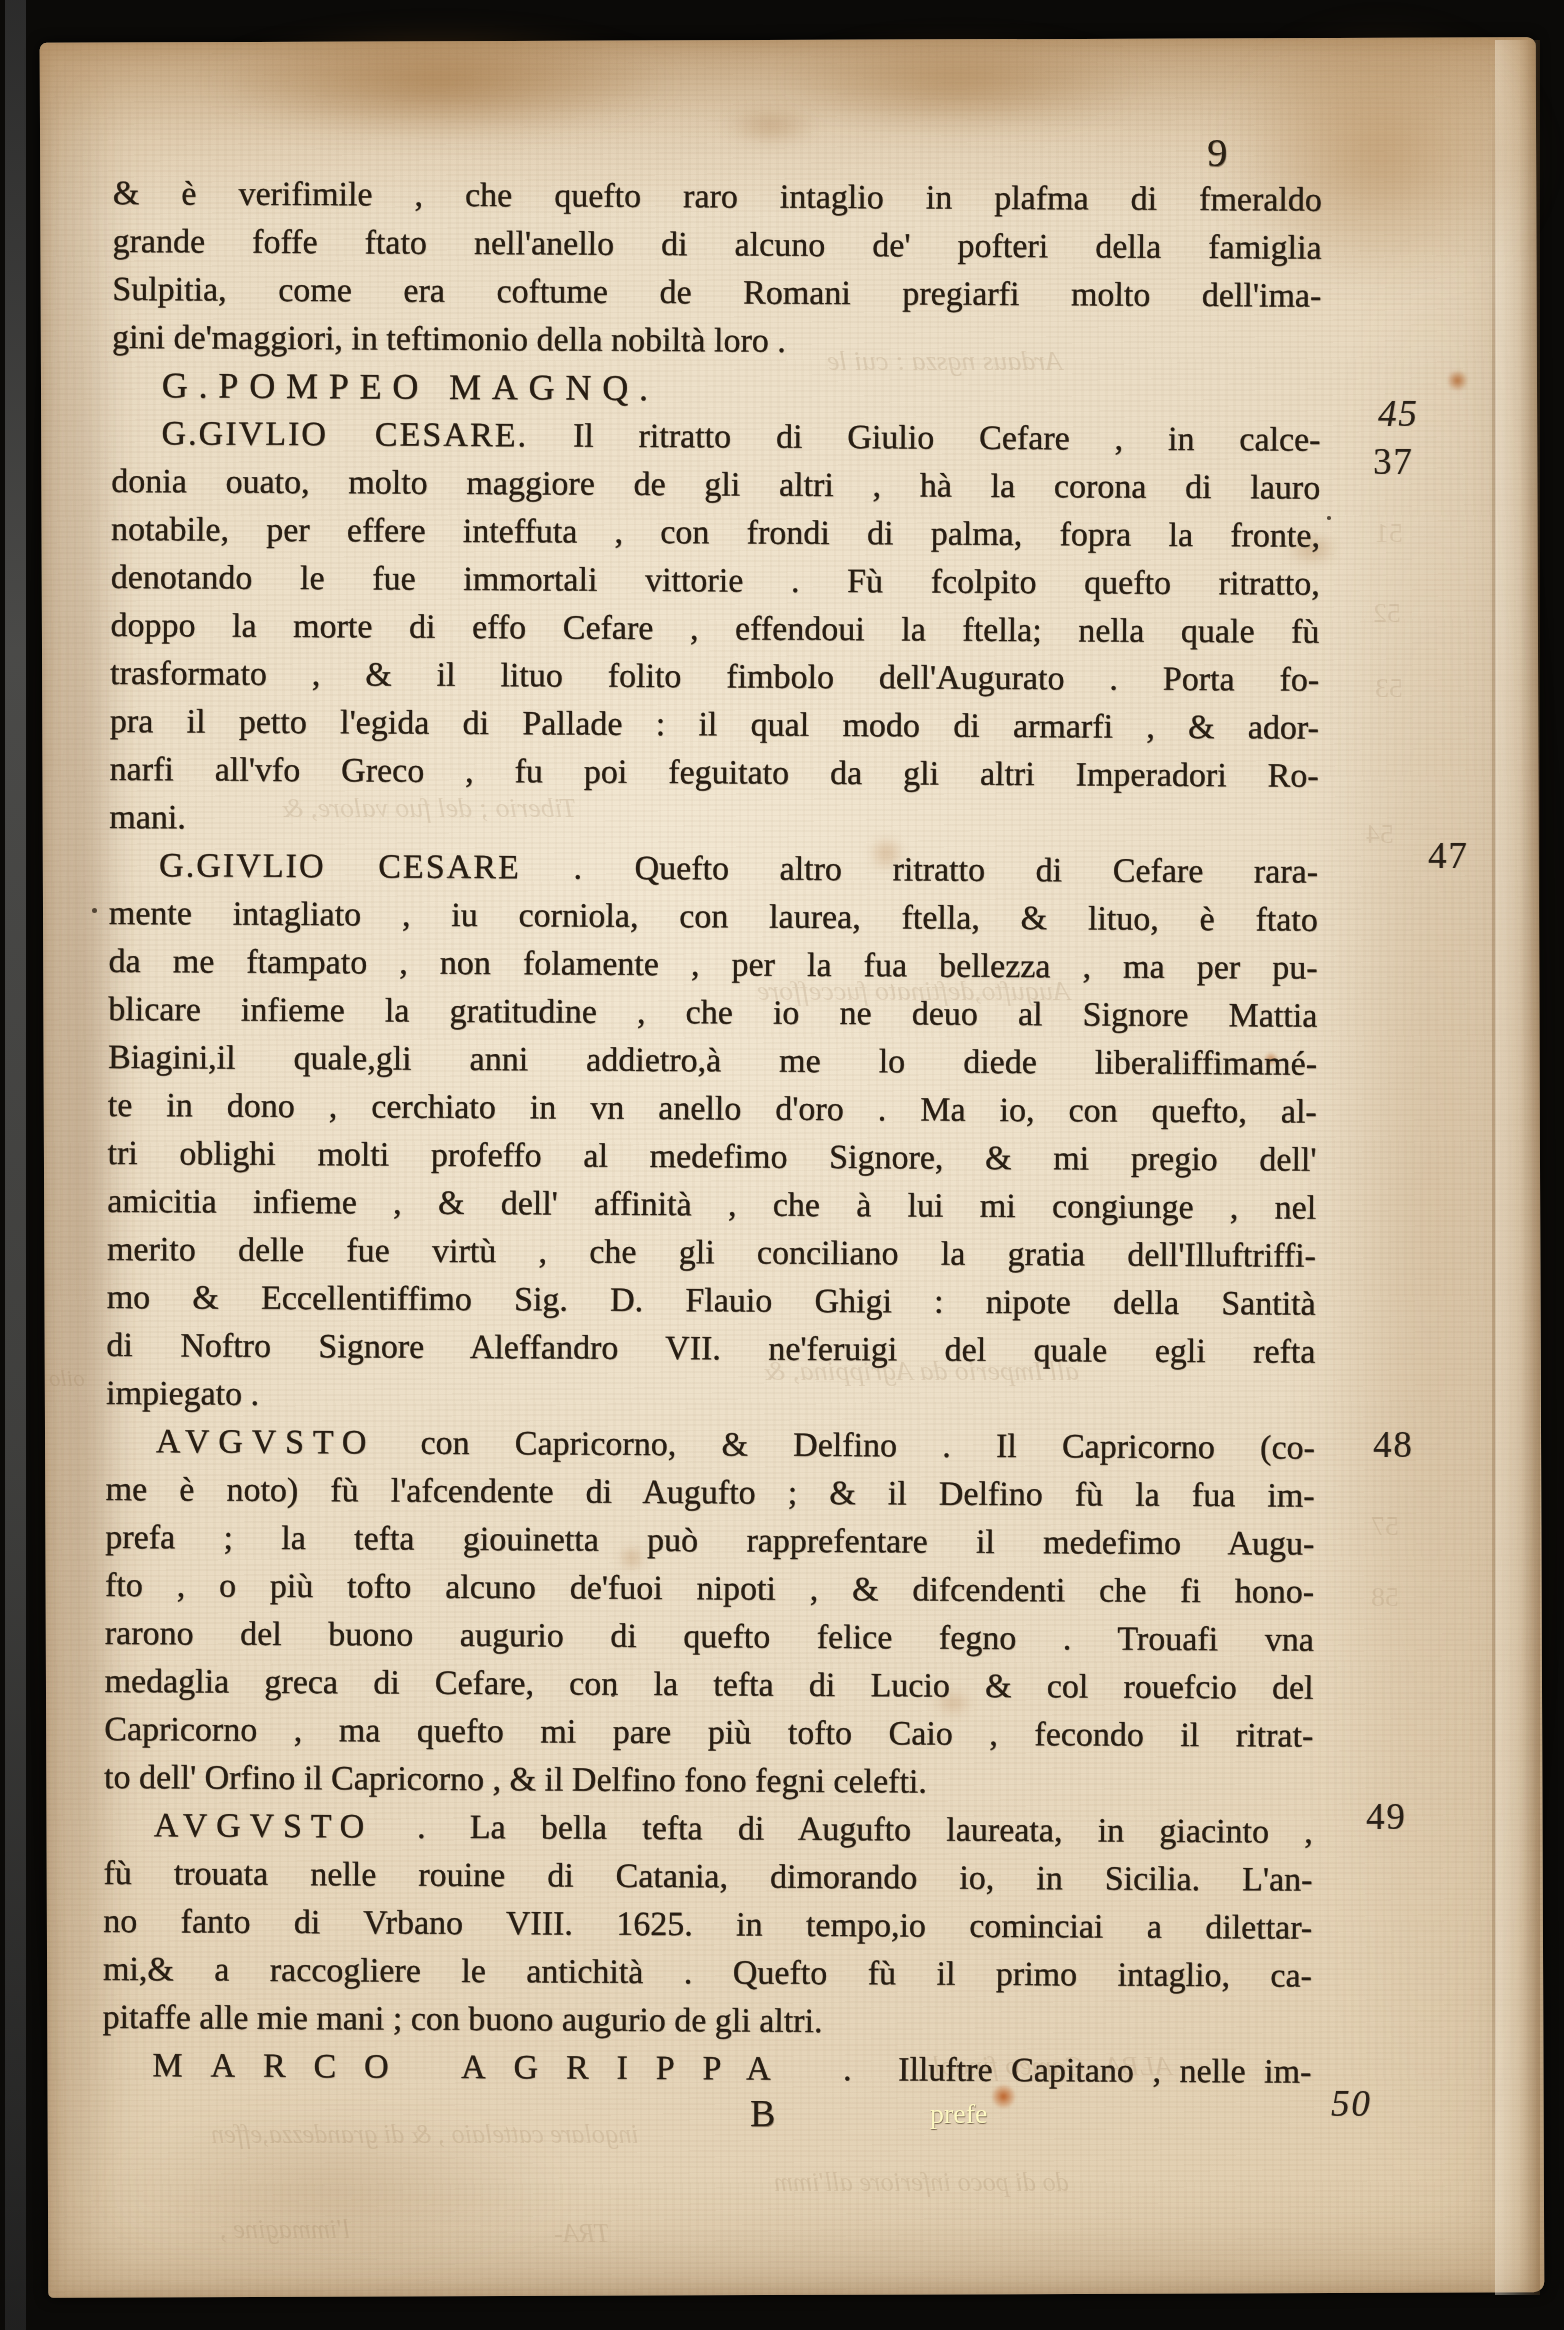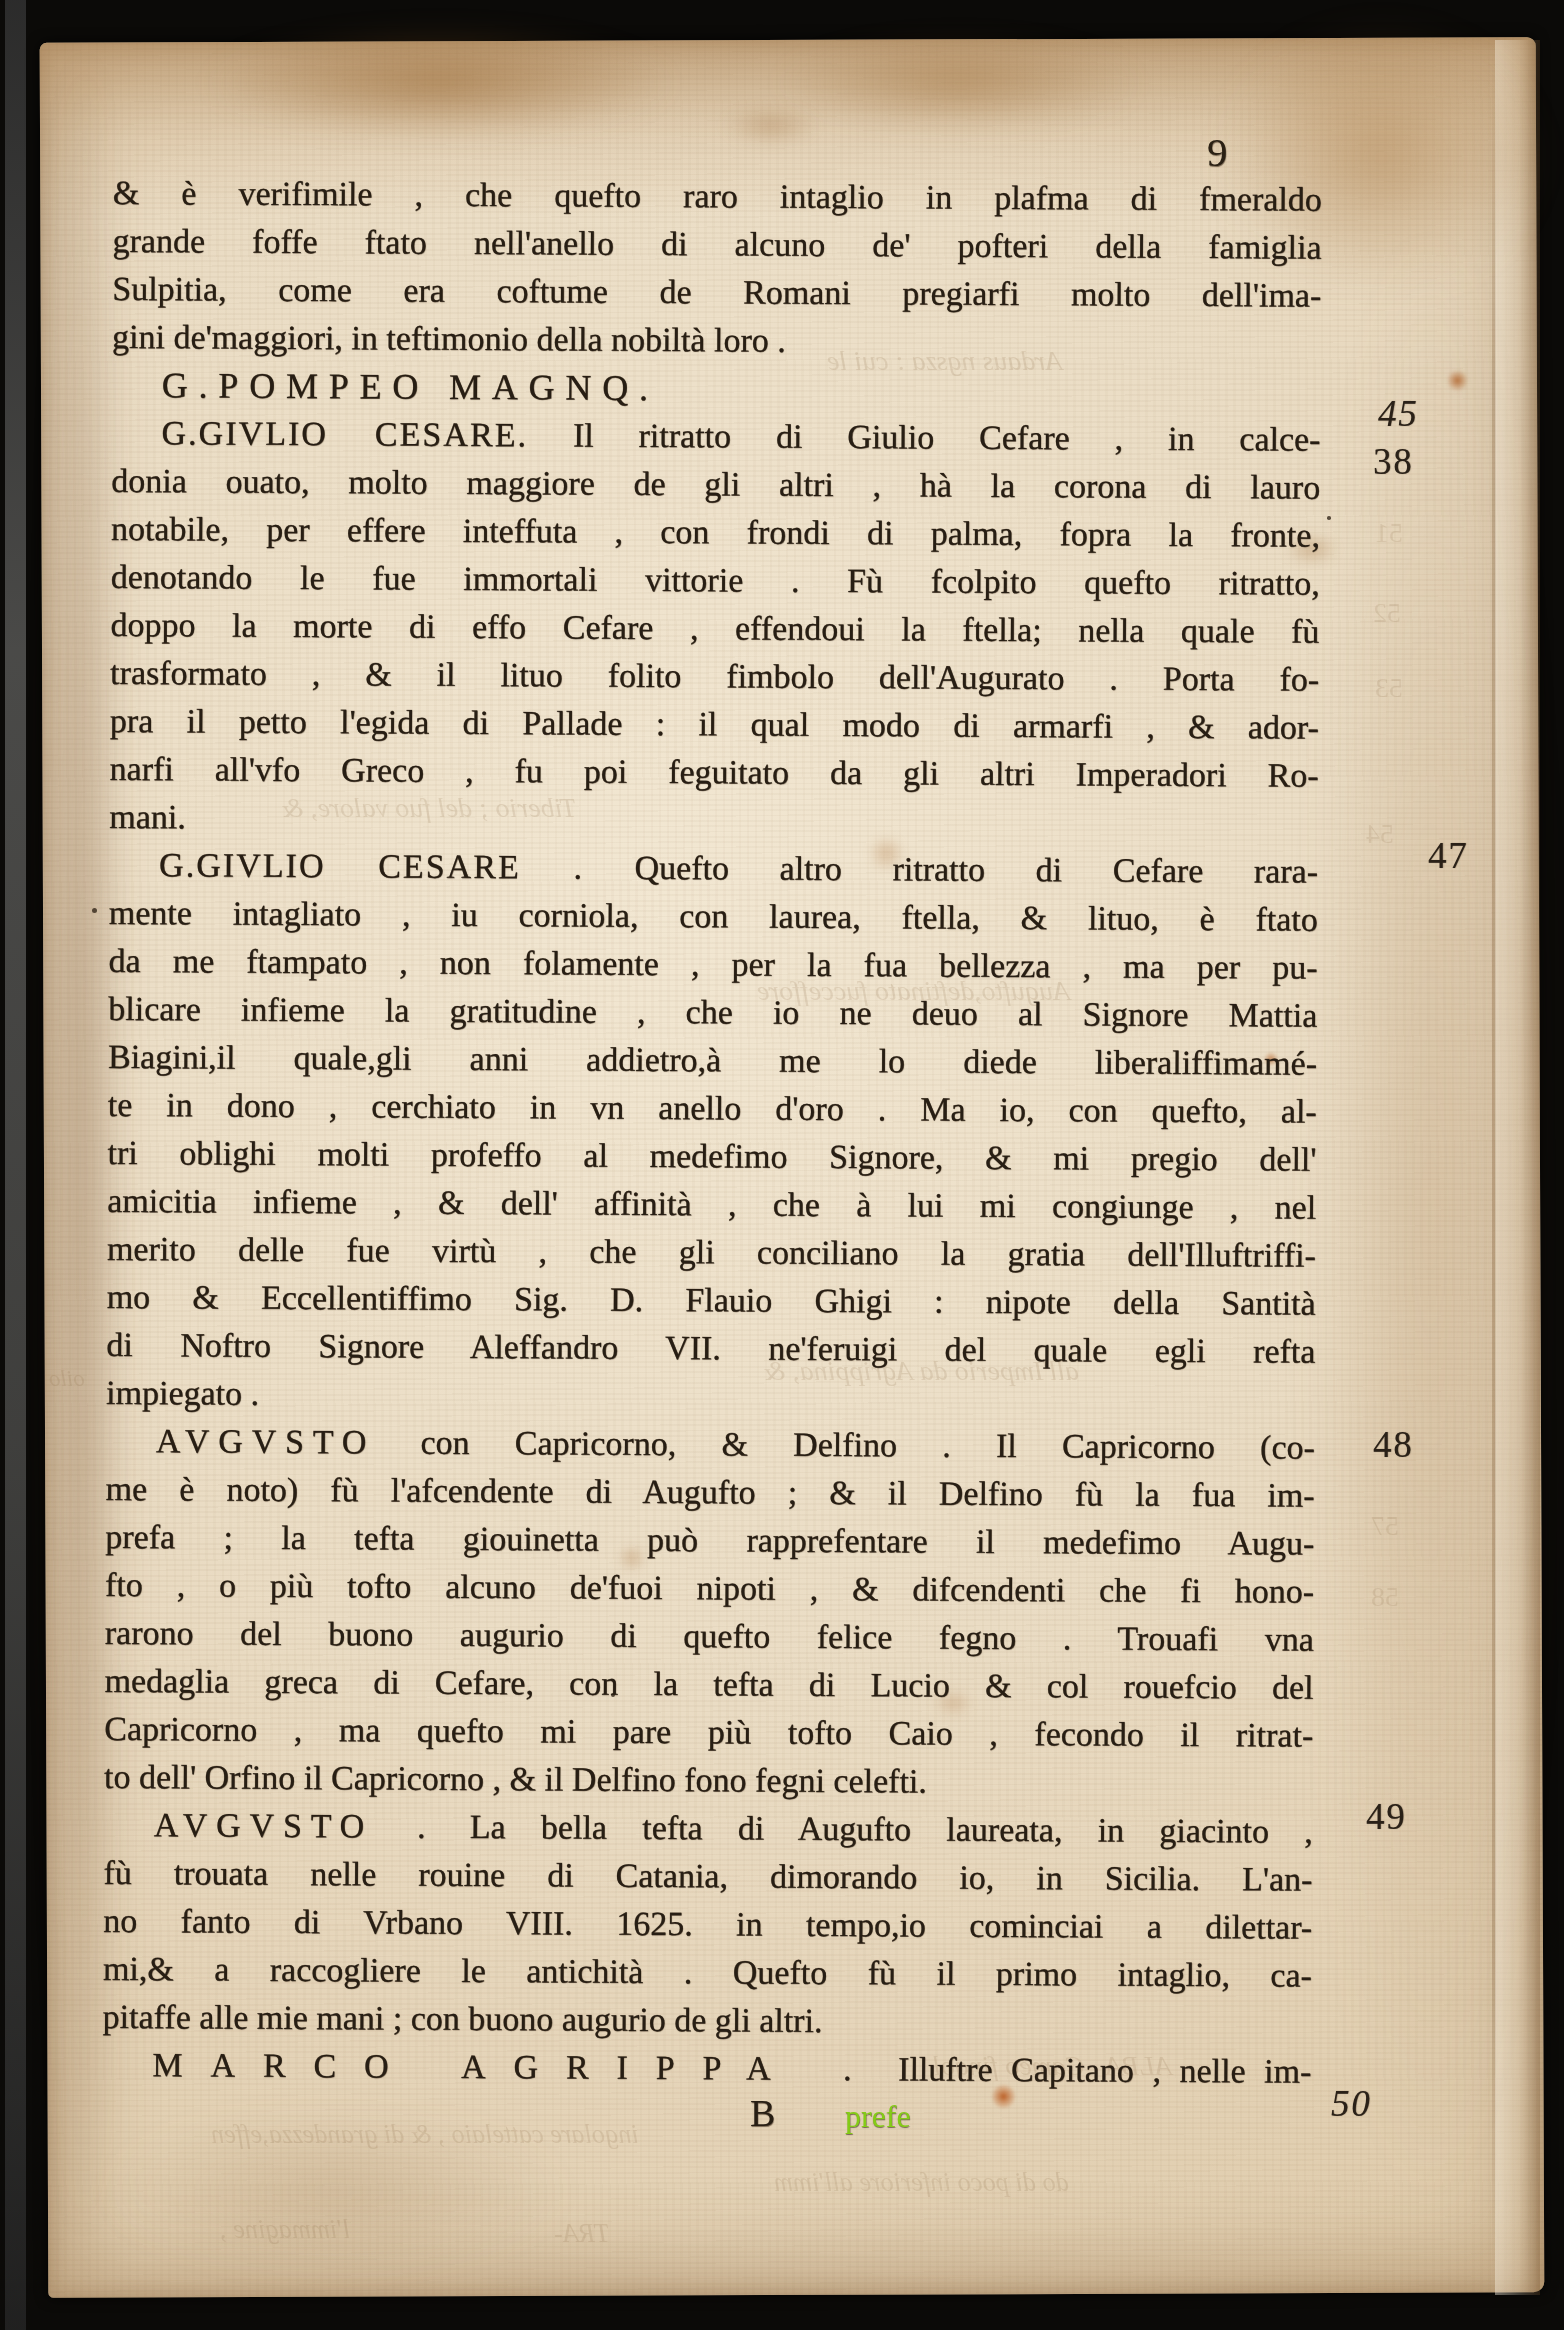--- a/index.html
+++ b/index.html
@@ -35,21 +35,21 @@
   .line .lead.caps-sp{letter-spacing:.26em;}
   .line .lead.caps-wide{letter-spacing:.82em;}
   .line.heading-line{text-align-last:left;}
   .line.heading-line .lead{letter-spacing:.30em;font-size:36px;}
   .pagenum{position:absolute;left:1207px;top:128px;font-size:41px;color:#2a2014;
          text-shadow:0.4px 0.5px 0.9px rgba(48,32,16,.6);}
   .margin-num{position:absolute;font-size:37px;color:#2a2118;letter-spacing:1.8px;
          text-shadow:0.4px 0.4px 0.9px rgba(48,32,16,.55);}
   .sig{position:absolute;left:750px;top:2091px;font-size:38px;color:#271e14;
          text-shadow:0.4px 0.5px 0.9px rgba(48,32,16,.6);}
-  .catchword{position:absolute;left:845px;top:2098px;font-size:32px;color:#84cc16;
+  .catchword{position:absolute;left:930px;top:2098px;font-size:28px;color:#fef9c3;
          text-shadow:0.4px 0.5px 0.9px rgba(48,32,16,.6);}
   .ghost{position:absolute;color:#8a6a45;opacity:.16;font-style:italic;transform:scaleX(-1);
          white-space:nowrap;}
   .ghost.num{opacity:.15;font-style:normal;}
 </style>
 </head>
 <body>
 
 <div class="photo">
 
@@ -136,21 +136,21 @@
       <div class="line indent"><span class="lead caps-sp">AVGVSTO .</span> La bella tefta di Augufto laureata, in giacinto ,</div>
       <div class="line">fù trouata nelle rouine di Catania, dimorando io, in Sicilia. L'an-</div>
       <div class="line">no fanto di Vrbano VIII. 1625. in tempo,io cominciai a dilettar-</div>
       <div class="line">mi,&amp; a raccogliere le antichità . Quefto fù il primo intaglio, ca-</div>
       <div class="line last">pitaffe alle mie mani ; con buono augurio de gli altri.</div>
       <div class="line indent"><span class="lead caps-wide">MARCO AGRIPPA .</span> Illuftre Capitano , nelle im-</div>
     </div>
 
   <div id="margin-col">
       <div class="margin-num" style="left: 1378px; top: 392px; font-style: italic;">45</div>
-      <div class="margin-num" style="left: 1373px; top: 440px;">38</div>
+      <div class="margin-num" style="left: 1373px; top: 440px;">37</div>
       <div class="margin-num" style="left: 1428px; top: 834px;">47</div>
       <div class="margin-num" style="left: 1373px; top: 1423px; text-align: center;">48</div>
       <div class="margin-num" style="left: 1366px; top: 1795px;">49</div>
       <div class="margin-num" style="left: 1331px; top: 2082px; font-style: italic;">50</div>
     </div>
 
   <div class="sig">B</div>
   <div class="catchword">prefe</div>
 
 </div>

